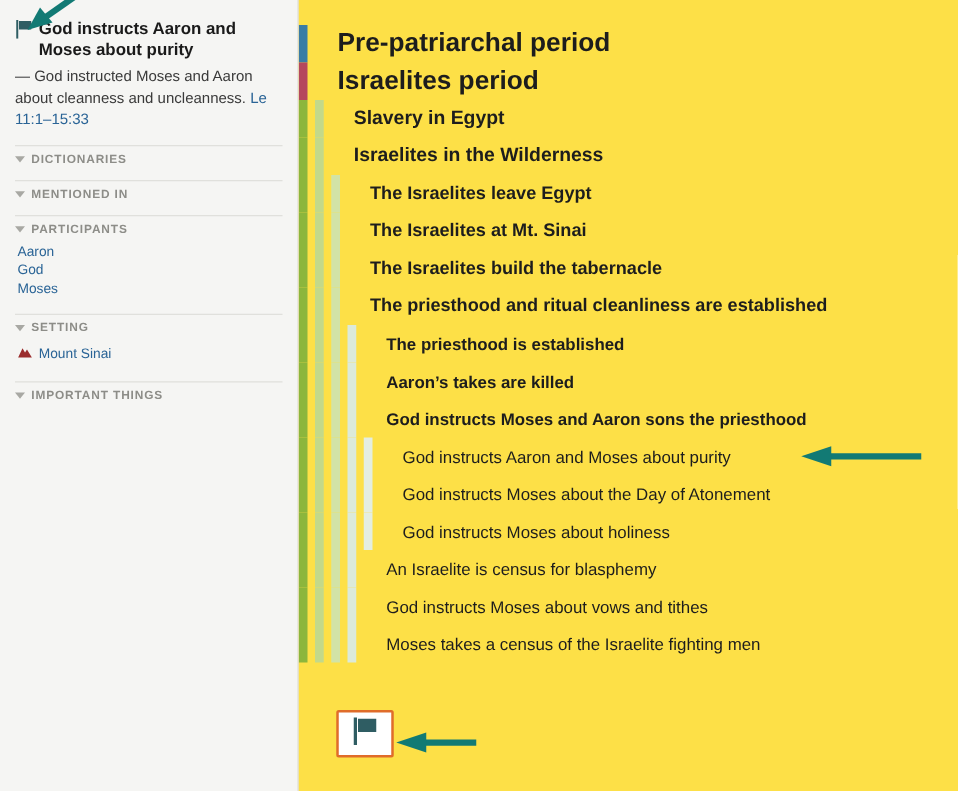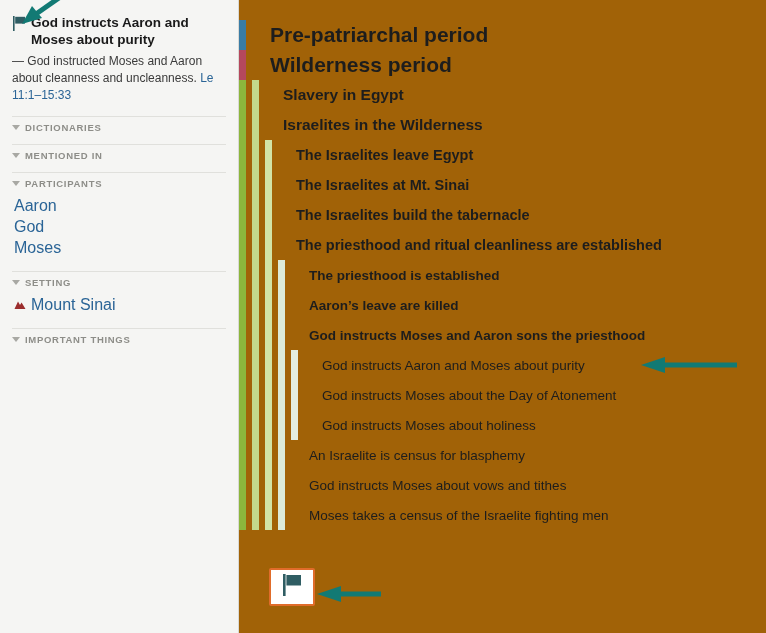--- a/index.html
+++ b/index.html
@@ -83,37 +83,37 @@
     width: 0; height: 0;
     border-left: 4px solid transparent;
     border-right: 4px solid transparent;
     border-top: 5px solid #a8a8a3;
     display: inline-block;
   }
   .section-body {
     padding: 6px 0 2px 2px;
   }
   .link-item {
-    font-size: 16px;
+    font-size: 11px;
     color: #2a6496;
     line-height: 1.32;
     cursor: pointer;
   }
   .setting-row {
     display: flex;
     align-items: center;
     gap: 5px;
   }
   .place-icon { flex: 0 0 auto; }
 
   
   .main {
     flex: 1 1 auto;
     position: relative;
-    background: #a16207;
+    background: #fde047;
     overflow: hidden;
     text-align: right;
   }
   .outline {
     padding: 20px 0 0 0;
     position: relative;
   }
   .row {
     display: flex;
     align-items: stretch;
@@ -275,21 +275,21 @@
         <div class="bars">
           <div class="bar" style="background:#3a7ca5"></div>
         </div>
         <div class="label indent-0">Pre-patriarchal period</div>
       </div>
 
       <div class="row lvl0">
         <div class="bars">
           <div class="bar" style="background:#b5485d"></div>
         </div>
-        <div class="label indent-0">Wilderness period</div>
+        <div class="label indent-0">Israelites period</div>
       </div>
 
 
       <div class="row lvl1">
         <div class="bars">
           <div class="bar" style="background:#8cb63c"></div>
           <div class="bar" style="background:#c3d98a"></div>
         </div>
         <div class="label indent-1">Slavery in Egypt</div>
       </div>
@@ -348,21 +348,21 @@
         <div class="label indent-3">The priesthood is established</div>
       </div>
 
       <div class="row lvl3">
         <div class="bars">
           <div class="bar" style="background:#8cb63c"></div>
           <div class="bar" style="background:#c3d98a"></div>
           <div class="bar" style="background:#d2e3a6"></div>
           <div class="bar" style="background:#dcead9"></div>
         </div>
-        <div class="label indent-3">Aaron’s leave are killed</div>
+        <div class="label indent-3">Aaron’s takes are killed</div>
       </div>
 
       <div class="row lvl3">
         <div class="bars">
           <div class="bar" style="background:#8cb63c"></div>
           <div class="bar" style="background:#c3d98a"></div>
           <div class="bar" style="background:#d2e3a6"></div>
           <div class="bar" style="background:#dcead9"></div>
         </div>
         <div class="label indent-3">God instructs Moses and Aaron sons the priesthood</div>

